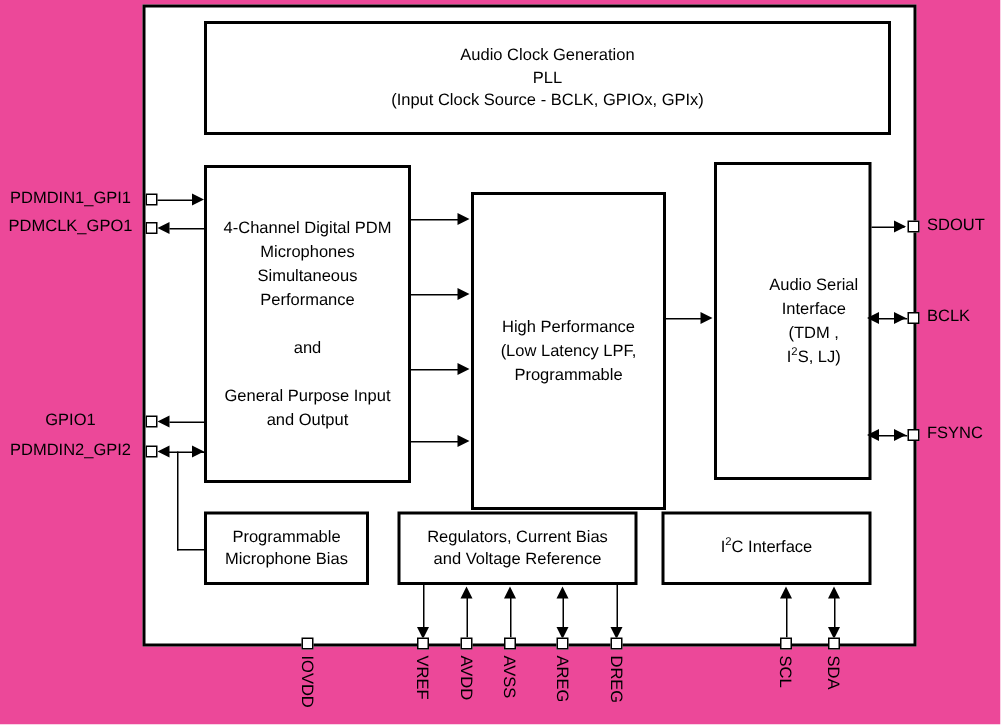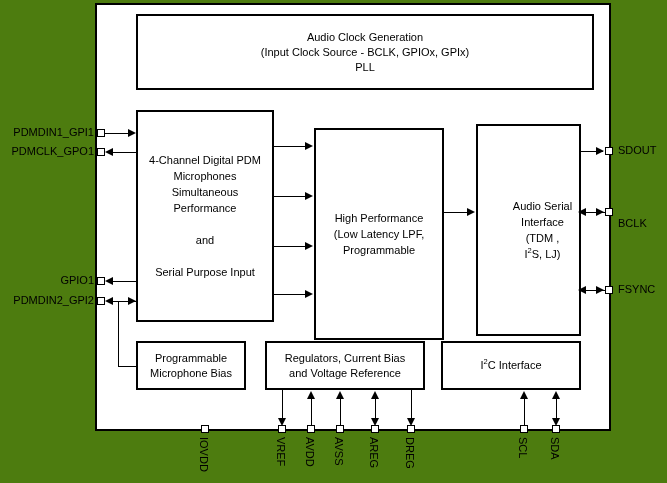--- a/index.html
+++ b/index.html
@@ -1,17 +1,17 @@
 <!DOCTYPE html>
 <html><head>
 <meta charset="utf-8">
 <style>
   html,body{margin:0;padding:0;background:#ffffff;}
   body{width:667px;height:483px;font-family:"Liberation Sans",sans-serif;color:#000;}
-  #stage{position:relative;width:667px;height:483px;overflow:hidden;background:#4d7c0f;}
+  #stage{position:relative;width:667px;height:483px;overflow:hidden;background:#ec4899;}
 
   
   .box{position:absolute;box-sizing:border-box;background:#fff;border:2px solid #000;
        display:flex;align-items:center;justify-content:center;text-align:center;}
   .box .txt{font-size:11px;line-height:15px;color:#000;padding:0 4px;}
 
   .outer{position:absolute;box-sizing:border-box;border:2px solid #000;background:#fff;}
 
   
   .h{position:absolute;height:0;border-top:1.4px solid #000;}
@@ -23,63 +23,64 @@
   .ar-l{border-top:4.5px solid transparent;border-bottom:4.5px solid transparent;border-right:8px solid #000;}
   .ar-u{border-left:4.5px solid transparent;border-right:4.5px solid transparent;border-bottom:8px solid #000;}
   .ar-d{border-left:4.5px solid transparent;border-right:4.5px solid transparent;border-top:8px solid #000;}
 
   
   .pad{position:absolute;width:8px;height:8px;box-sizing:border-box;border:1.4px solid #000;background:#fff;}
 
   
   .plabel{position:absolute;font-size:11px;white-space:nowrap;color:#000;}
   .plabel.right{text-align:right;}
-  .plabel.leftal{text-align:right;}
+  .plabel.leftal{text-align:center;}
   .vlabel{position:absolute;font-size:11px;white-space:nowrap;color:#000;
           transform-origin:0 0;transform:rotate(90deg);}
 
   sup{font-size:7.5px;vertical-align:super;line-height:0;}
 </style>
 </head>
 <body>
 
 <div id="stage">
 
   <div class="outer" style="left:95px;top:3px;width:516px;height:428px;"></div>
 
   <div class="box" style="left:136px;top:14px;width:458px;height:76px;">
     <div class="txt">
       <div>Audio Clock Generation</div>
+      <div>PLL</div>
       <div>(Input Clock Source - BCLK, GPIOx, GPIx)</div>
-      <div>PLL</div>
     </div>
   </div>
 
   <div class="box" style="left:136px;top:110px;width:138px;height:212px;">
     <div class="txt" style="line-height:16px;">
       <div>4-Channel Digital PDM</div>
       <div>Microphones</div>
       <div>Simultaneous</div>
       <div>Performance</div>
       <div style="height:16px;"></div>
       <div>and</div>
       <div style="height:16px;"></div>
-      <div>Serial Purpose Input</div>
+      <div>General Purpose Input</div>
+      <div>and Output</div>
     </div>
   </div>
 
   <div class="box" style="left:314px;top:128px;width:130px;height:212px;">
     <div class="txt" style="line-height:16px;">
       <div>High Performance</div>
       <div>(Low Latency LPF,</div>
       <div>Programmable</div>
     </div>
   </div>
 
-  <div class="box" style="left:476px;top:124px;width:105px;height:212px;padding-left:28px;">
+  <div class="box" style="left:476px;top:108px;width:105px;height:212px;padding-left:28px;">
     <div class="txt" style="line-height:16px;">
       <div>Audio Serial</div>
       <div>Interface (TDM ,</div>
       <div>
         <span>I</span><sup>2</sup><span>S, LJ)</span>
       </div>
     </div>
   </div>
 
   <div class="box" style="left:136px;top:341px;width:110px;height:49px;">
@@ -143,21 +144,21 @@
 
   <div class="h" style="left:581px;top:151px;width:22px;"></div>
   <div class="ar ar-r" style="left:596px;top:146.5px;"></div>
   <div class="pad" style="left:605px;top:147px;"></div>
   <div class="plabel right" style="left:618px;top:144px;">SDOUT</div>
 
   <div class="h" style="left:581px;top:212px;width:24px;"></div>
   <div class="ar ar-l" style="left:578px;top:207.5px;"></div>
   <div class="ar ar-r" style="left:596px;top:207.5px;"></div>
   <div class="pad" style="left:605px;top:208px;"></div>
-  <div class="plabel right" style="left:618px;top:205px;margin-top:12px;">BCLK</div>
+  <div class="plabel right" style="left:618px;top:205px;">BCLK</div>
 
   <div class="h" style="left:581px;top:290px;width:24px;"></div>
   <div class="ar ar-l" style="left:578px;top:285.5px;"></div>
   <div class="ar ar-r" style="left:596px;top:285.5px;"></div>
   <div class="pad" style="left:605px;top:286px;"></div>
   <div class="plabel right" style="left:618px;top:283px;">FSYNC</div>
 
   <div class="pad" style="left:201px;top:425px;"></div>
   <div class="vlabel" style="left:210px;top:437px;">IOVDD</div>
 

